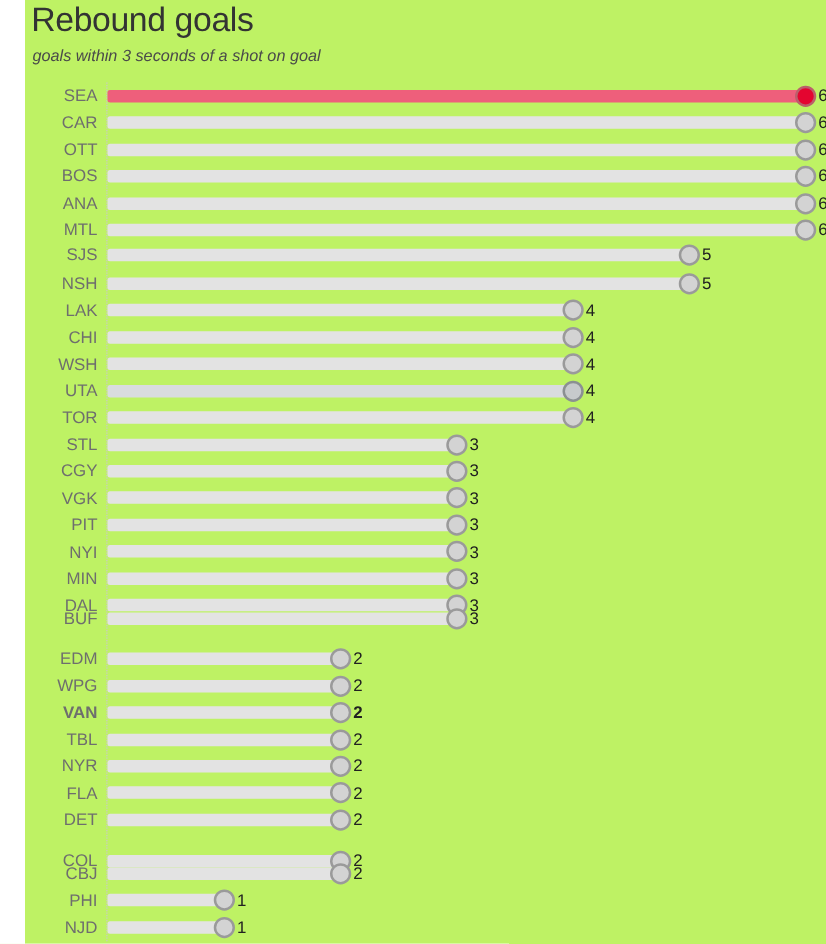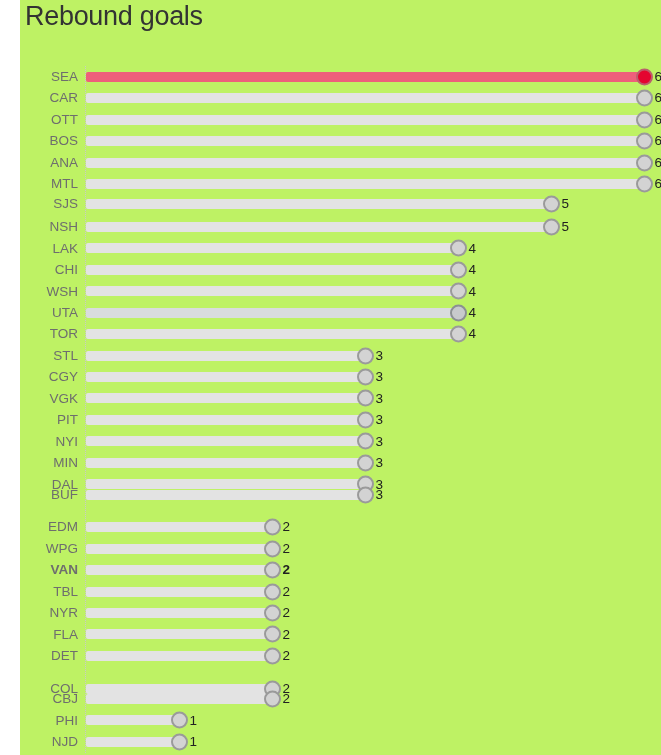--- a/index.html
+++ b/index.html
@@ -88,20 +88,21 @@
     line-height: 21.45px;
     font-size: 13.5px;
     color: #212121;
   }
 </style>
 </head>
 <body>
 
 <div class="page">
   <div class="title">Rebound goals</div>
+  <div class="subtitle">goals within 3 seconds of a shot on goal</div>
   <div class="plot" id="plot">
     <div class="axis-line"></div>
   <div class="row" style="top: 0px;">
         <div class="cat-label">SEA</div>
         <div class="bar" style="width: 558px; background: rgb(238, 95, 123);"></div>
         <div class="dot" style="left: 615.5px; background: rgb(228, 5, 48); border-color: rgb(187, 95, 107);"></div>
         <div class="val-label" style="left: 634.5px;">6</div>
       </div>
       <div class="row" style="top: 21.45px;">
         <div class="cat-label">CAR</div>

